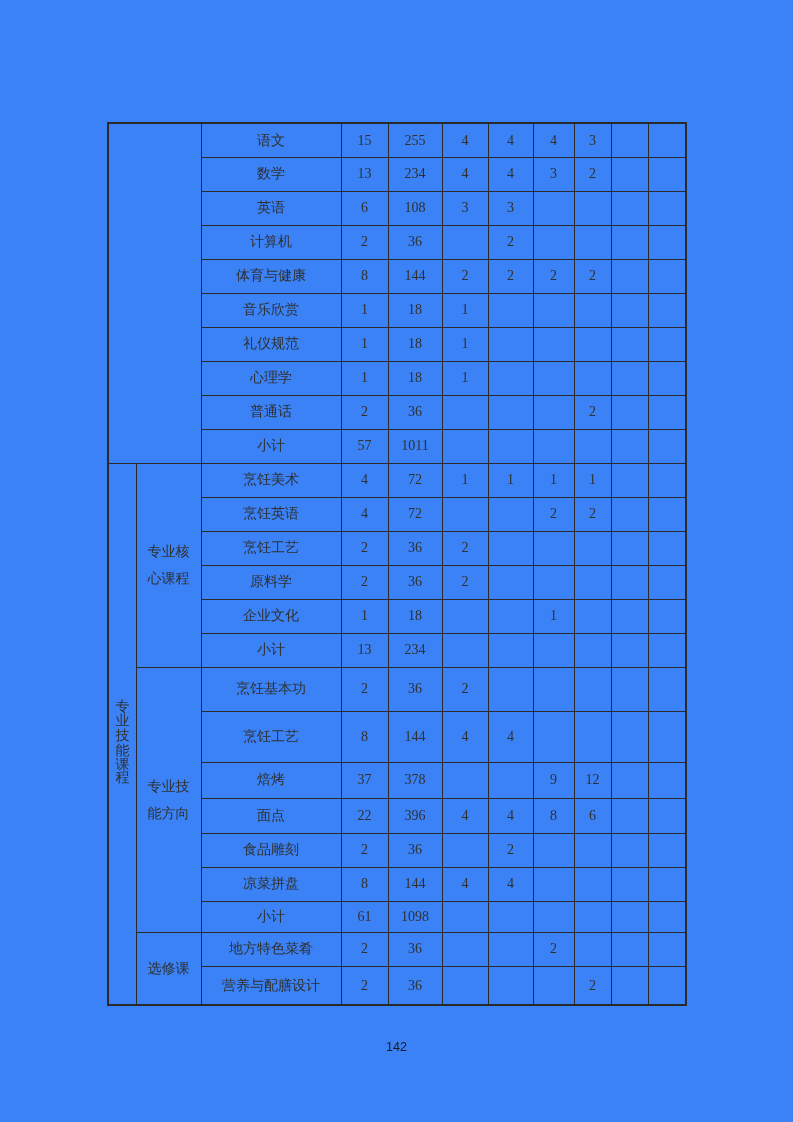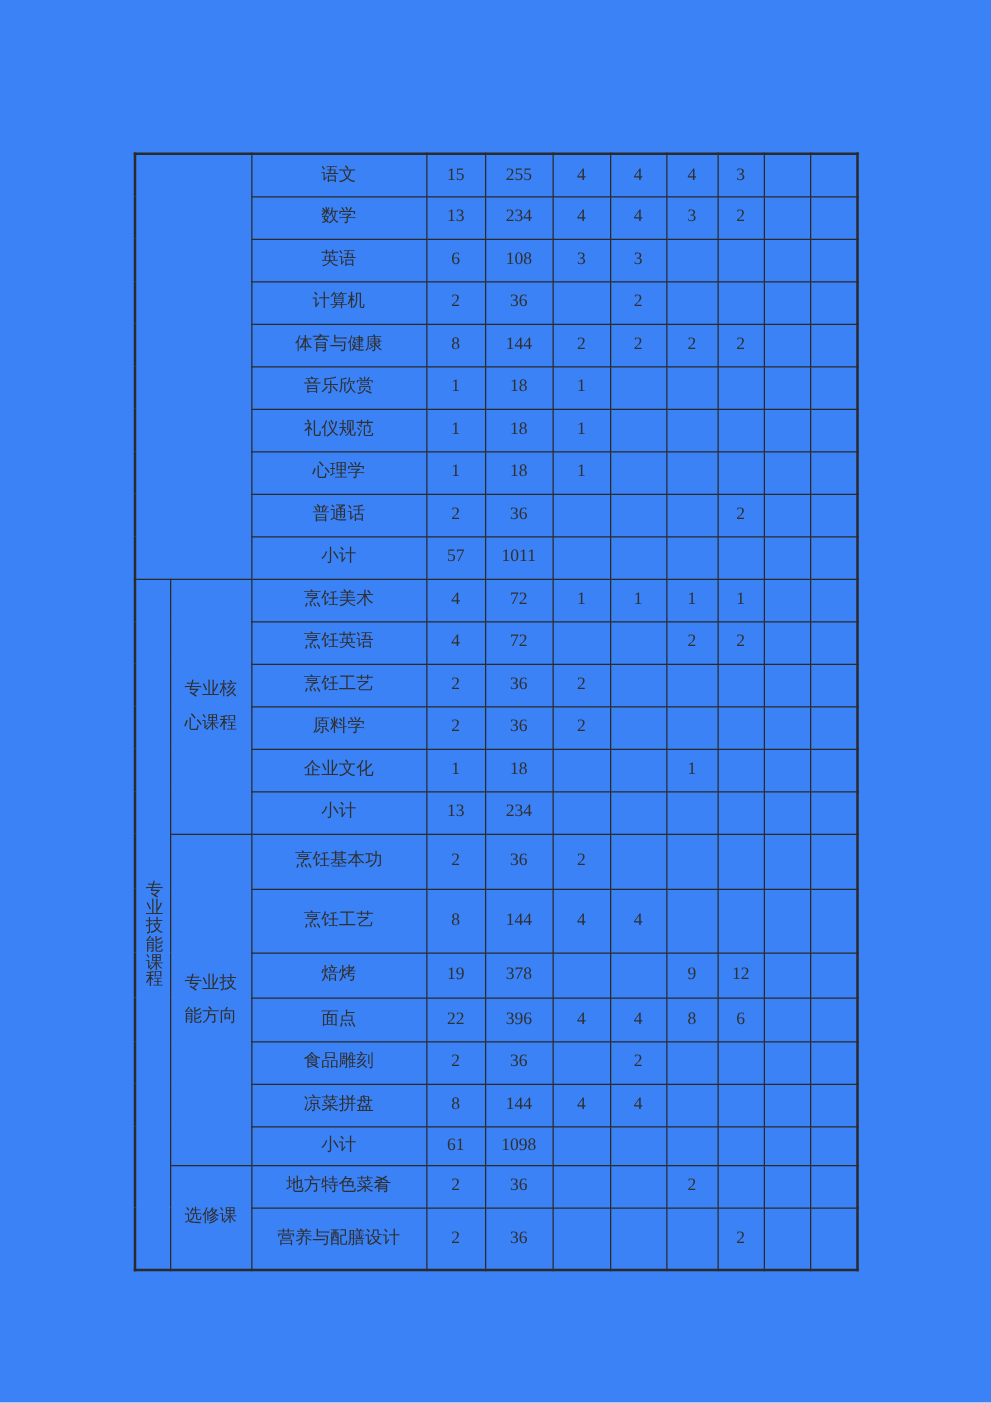--- a/index.html
+++ b/index.html
@@ -42,21 +42,21 @@
     writing-mode: vertical-rl;
     text-orientation: upright;
     letter-spacing: 1.05em;
     font-size: 14px;
   }
   tr.hA { height: 44px; }
   tr.hB { height: 51px; }
   tr.hC { height: 36px; padding-left: 10px; }
   tr.hD { height: 35px; }
   tr.hE { height: 31px; }
-  tr.hF { height: 50px; }
+  tr.hF { height: 39px; }
   .pageno {
     position: absolute;
     top: 1040px;
     left: 0;
     width: 100%;
     text-align: center;
     font-family: "Liberation Sans", sans-serif;
     font-size: 12.5px;
     color: #1a1a1a;
   }
@@ -299,21 +299,21 @@
         <td>4</td>
         <td>4</td>
         <td></td>
         <td></td>
         <td></td>
         <td></td>
       </tr>
 
       <tr class="hC">
         <td class="course">焙烤</td>
-        <td>19</td>
+        <td>37</td>
         <td>378</td>
         <td></td>
         <td></td>
         <td>9</td>
         <td>12</td>
         <td></td>
         <td></td>
       </tr>
 
       <tr class="hD">
@@ -385,14 +385,15 @@
         <td></td>
         <td></td>
         <td>2</td>
         <td></td>
         <td></td>
       </tr>
 
     </tbody>
   </table>
 
+  <div class="pageno">142</div>
 
 </div>
 
 </body></html>

